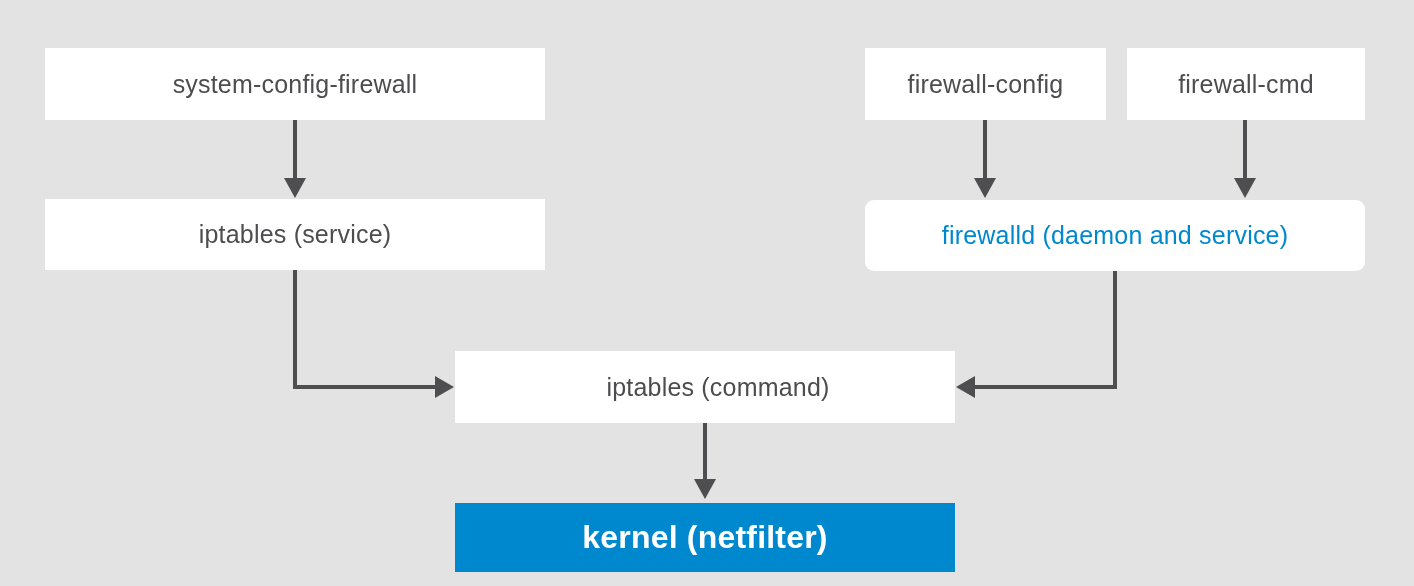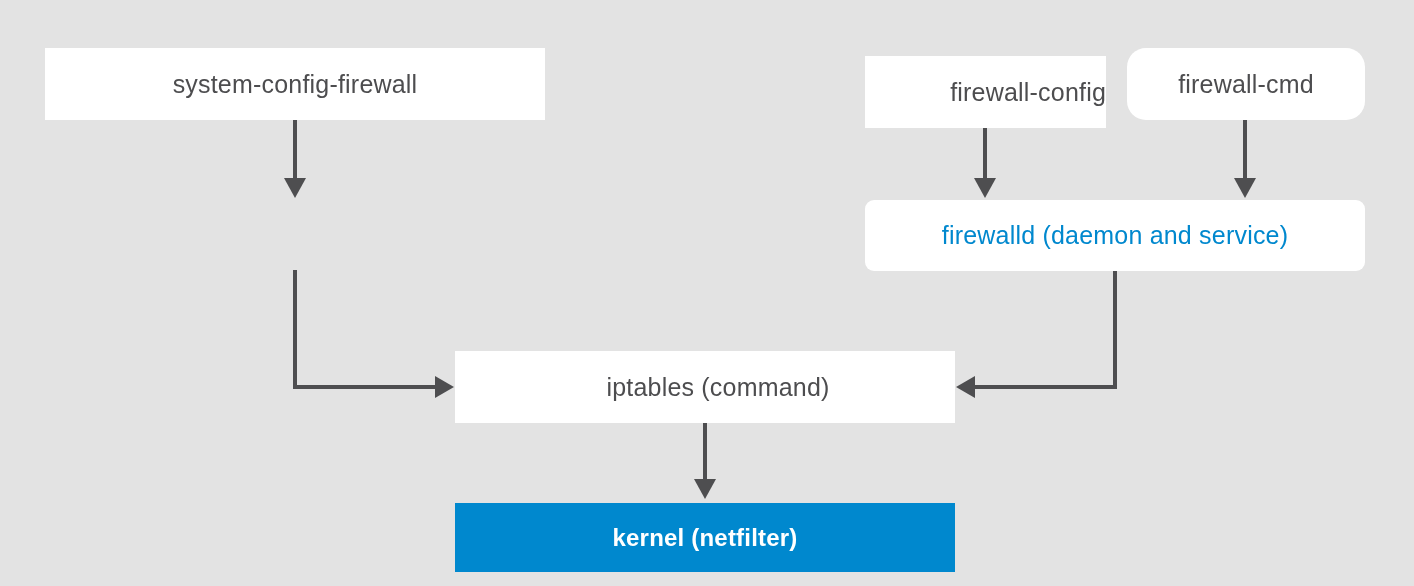--- a/index.html
+++ b/index.html
@@ -43,27 +43,27 @@
     color: var(--node-text);
     display: flex;
     align-items: center;
     justify-content: center;
     font-size: 25px;
     letter-spacing: 0.2px;
     text-align: center;
   }
   .node--system-config-firewall { left: 45px;  top: 48px;  width: 500px; height: 72px; }
   .node--iptables-service       { left: 45px;  top: 199px; width: 500px; height: 71px; }
-  .node--firewall-config        { left: 865px; top: 56px;  width: 241px; height: 72px; justify-content: flex-end; }
-  .node--firewall-cmd           { left: 1127px;top: 48px;  width: 238px; height: 72px; border-radius: 19px; }
+  .node--firewall-config        { left: 865px; top: 48px;  width: 241px; height: 72px; }
+  .node--firewall-cmd           { left: 1127px;top: 48px;  width: 238px; height: 72px; }
   .node--firewalld              { left: 865px; top: 200px; width: 500px; height: 71px; color: var(--accent); border-radius: 9px; }
   .node--iptables-command       { left: 455px; top: 351px; width: 500px; height: 72px; padding-left: 26px; }
   .node--kernel                 { left: 455px; top: 503px; width: 500px; height: 69px;
                                   background: var(--accent); color: var(--kernel-text);
-                                  font-weight: bold; font-size: 24px; }
+                                  font-weight: bold; font-size: 32px; }
 </style>
 </head>
 <body>
 
 <div class="canvas">
 
   <svg class="edges" viewBox="0 0 1414 586" aria-hidden="true">
     <g>
       <line class="edge-line" x1="295" y1="119" x2="295" y2="179"></line>
       <polygon class="edge-head" points="284,178 306,178 295,198"></polygon>
@@ -87,20 +87,23 @@
     <g>
       <line class="edge-line" x1="705" y1="422" x2="705" y2="480"></line>
       <polygon class="edge-head" points="694,479 716,479 705,499"></polygon>
     </g>
   </svg>
 
   <div class="node node--system-config-firewall">
     <span>system-config-firewall</span>
   </div>
 
+  <div class="node node--iptables-service">
+    <span>iptables (service)</span>
+  </div>
 
   <div class="node node--firewall-config">
     <span>firewall-config</span>
   </div>
 
   <div class="node node--firewall-cmd">
     <span>firewall-cmd</span>
   </div>
 
   <div class="node node--firewalld">

